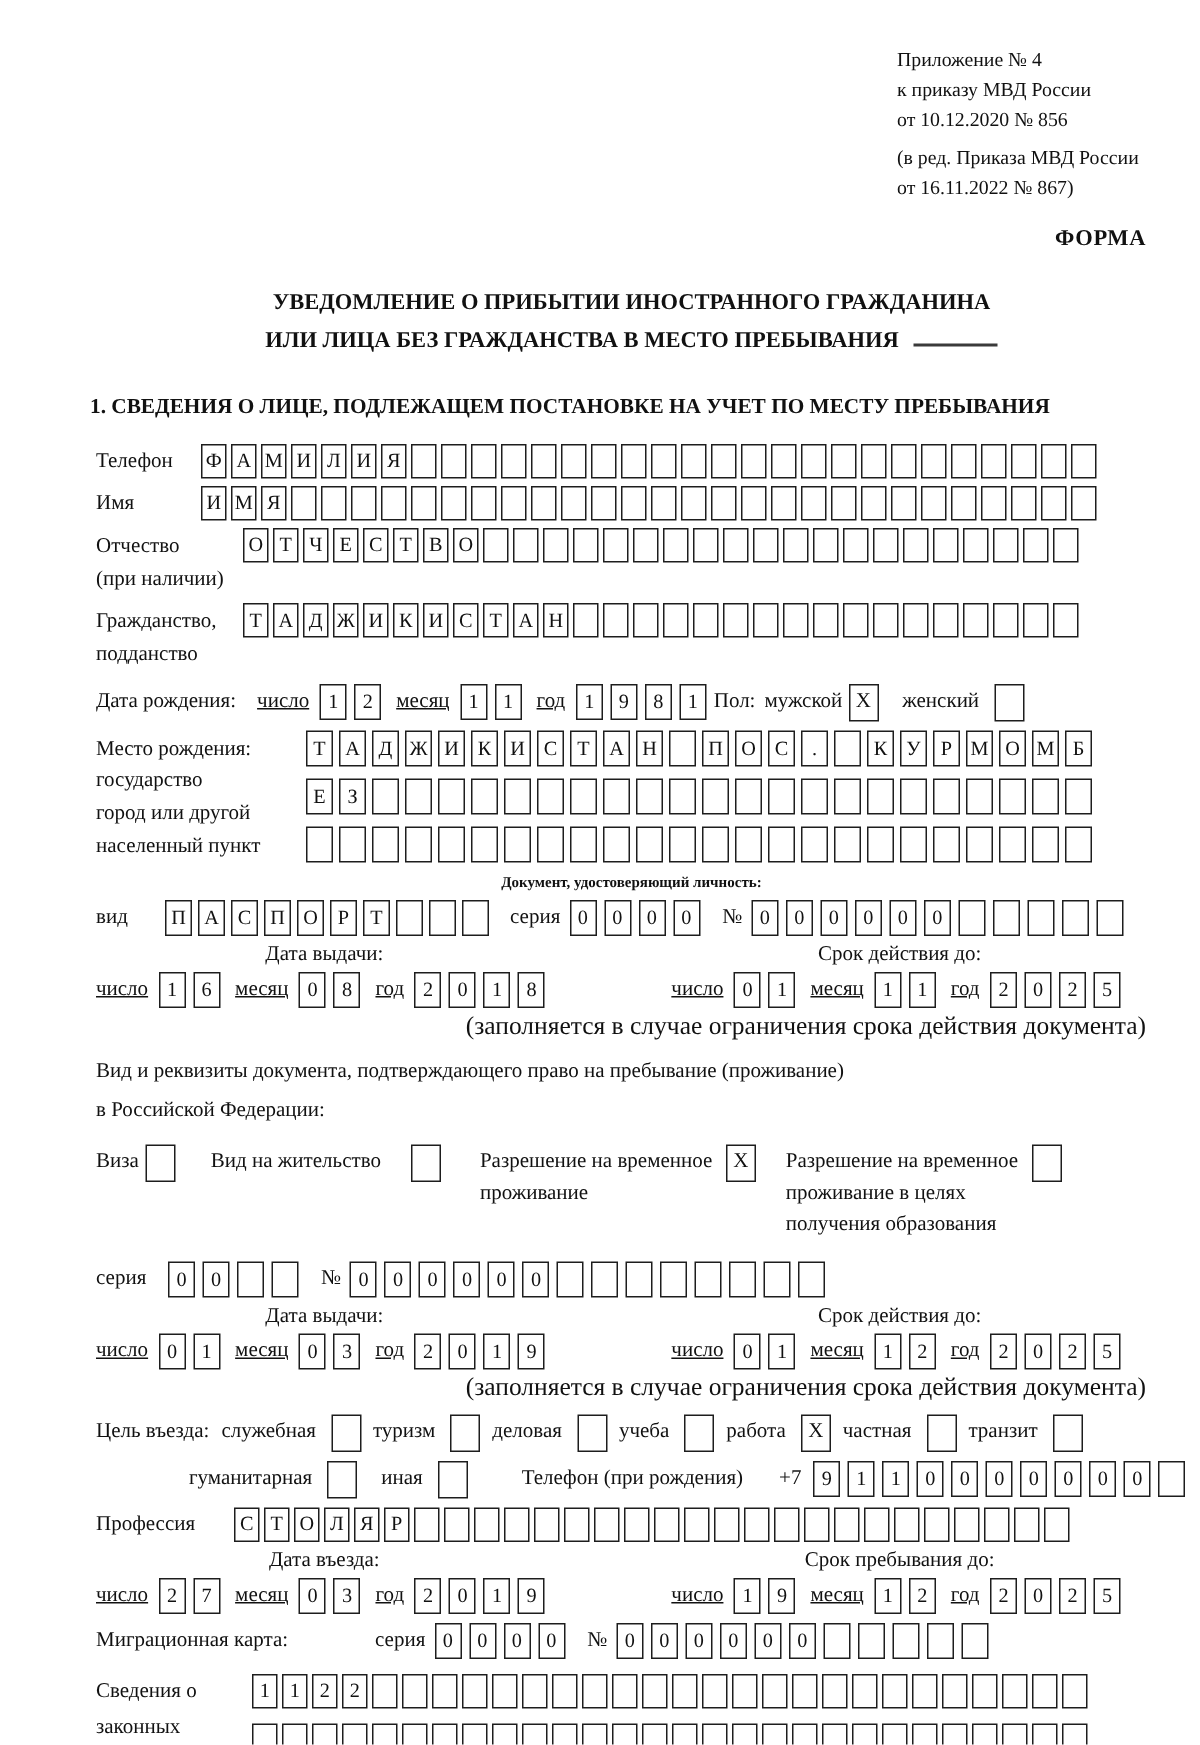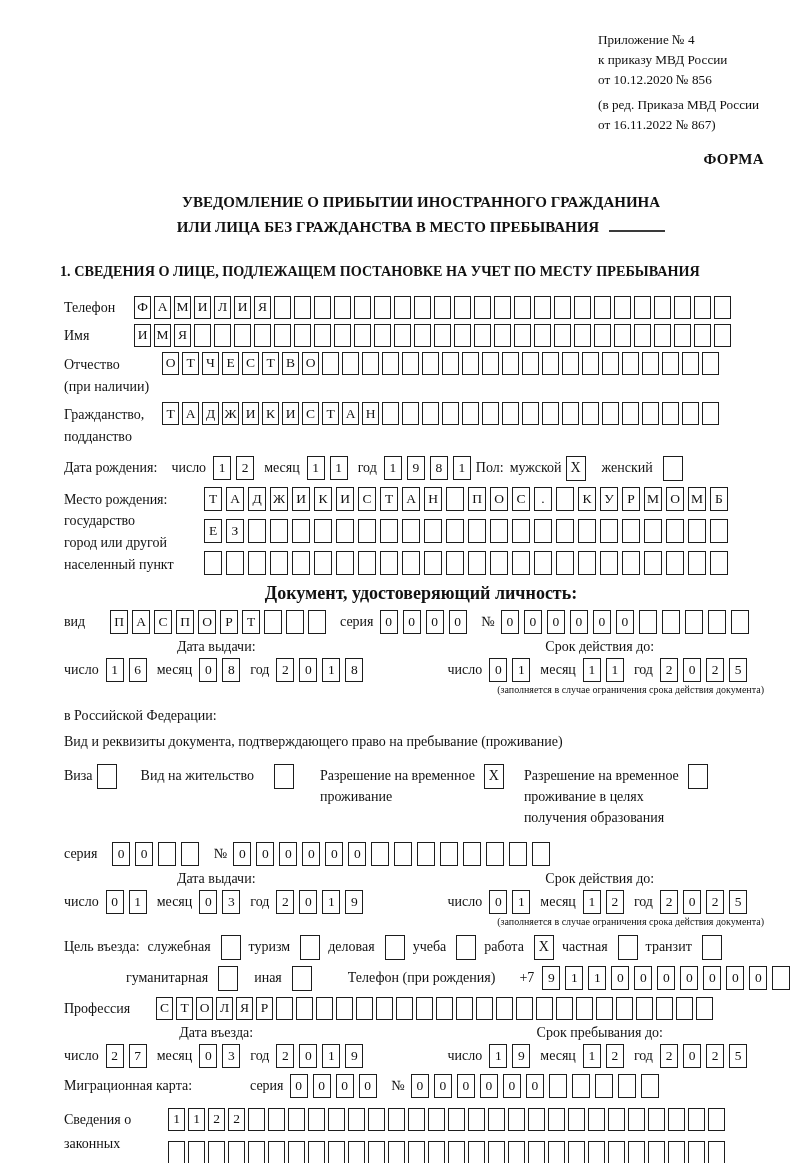--- a/index.html
+++ b/index.html
@@ -36,24 +36,24 @@
 
   .cb{flex:none;box-sizing:content-box;width:18px;height:23px;border:1.6px solid #1d1d1d;
       display:flex;align-items:center;justify-content:center;font-size:14px;background:#fff;}
 
   .inlbl{padding:4px 6px 0 10px;flex:none;}
 
   
   .dates{display:flex;justify-content:space-between;padding-right:26px;margin:4px 0 2px;}
   .dg-head{text-align:center;margin-bottom:3px;}
   .df{display:flex;align-items:center;gap:5px;}
-  .df .dlbl{padding-right:2px;}
-  .note-r{font-size:10px;text-align:right;margin:2px 14px 8px 0;}
-
-  .doc-heading{text-align:center;font-weight:bold;font-size:18px;margin:8px 0 6px;}
+  .df .dlbl{padding-right:2px;text-decoration:underline;}
+  .note-r{font-size:17px;text-align:right;margin:2px 14px 8px 0;}
+
+  .doc-heading{text-align:center;font-weight:bold;font-size:10px;margin:8px 0 6px;}
 
   .intro{line-height:1.8;margin-top:4px;}
 
   .opts{display:flex;align-items:flex-start;margin:8px 0 14px;}
   .opt{display:flex;align-items:flex-start;}
   .opt .opt-label{text-align:left;line-height:1.5;padding-top:3px;}
   .opt .cb{margin-left:9px;margin-top:2px;}
 
   .purpose{display:flex;align-items:center;gap:8px;margin:6px 0;}
   .purpose .cb{margin-left:2px;}
@@ -431,22 +431,22 @@
             <span class="cell">0</span>
             <span class="cell">2</span>
             <span class="cell">5</span>
           </span>
       </div>
     </div>
   </div>
   <div class="note-r">(заполняется в случае ограничения срока действия документа)</div>
 
   <div class="intro">
+    <div>Вид и реквизиты документа, подтверждающего право на пребывание (проживание)</div>
     <div>в Российской Федерации:</div>
-    <div>Вид и реквизиты документа, подтверждающего право на пребывание (проживание)</div>
   </div>
 
   <div class="opts">
     <div class="opt">
       <span class="opt-label">Виза</span>
       <span class="cb" style="margin-left:4px;"></span>
     </div>
     <div class="opt" style="margin-left:24px;">
       <span class="opt-label">Вид на жительство</span>
       <span class="cb" style="margin-left:20px;"></span>

